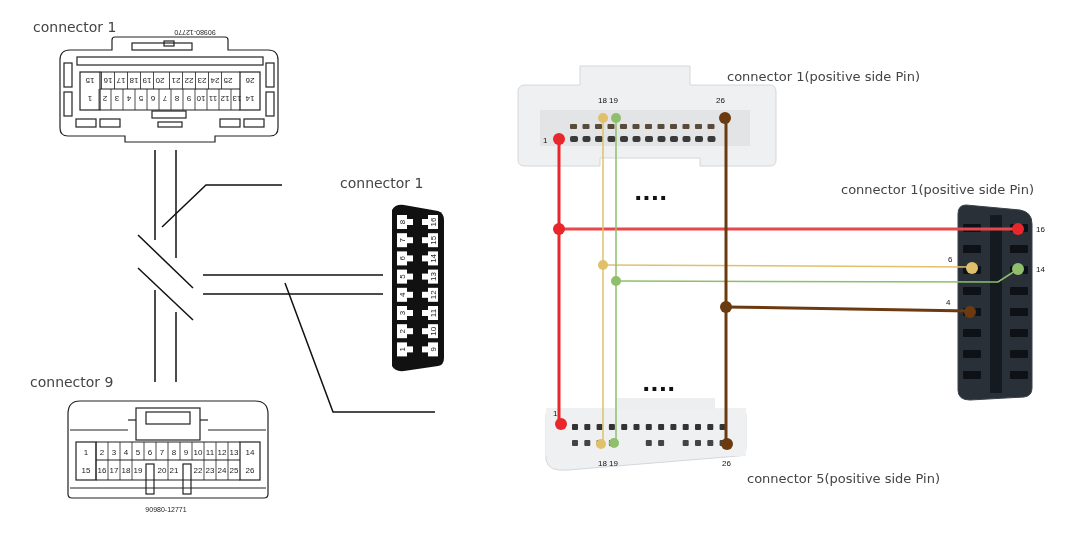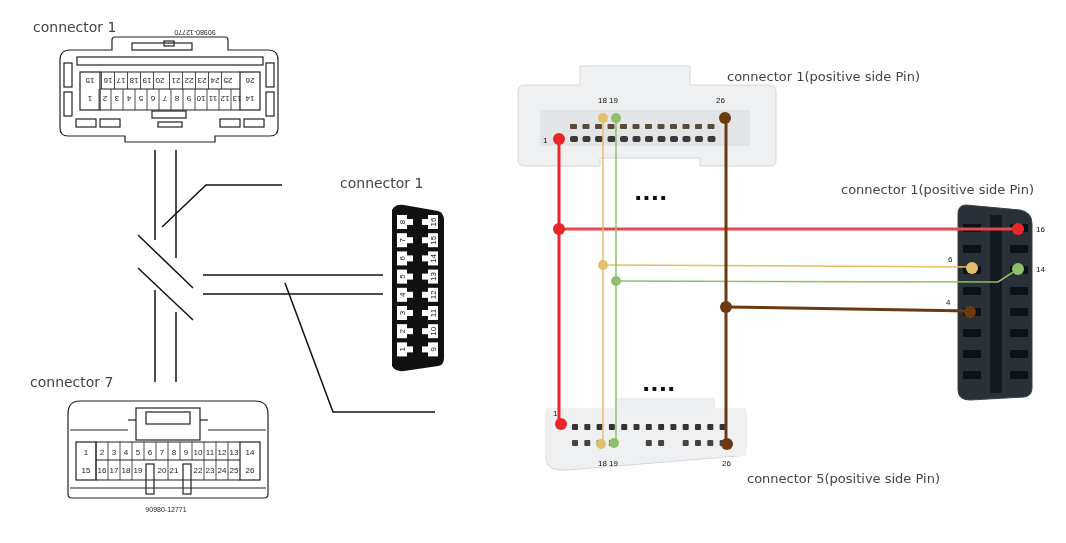--- a/index.html
+++ b/index.html
@@ -8,21 +8,21 @@
   .pn { font-family:"Liberation Sans", sans-serif; font-size:8px; fill:#222; }
   .pnb { font-family:"Liberation Sans", sans-serif; font-size:8px; fill:#111; }
   .sm { font-family:"Liberation Sans", sans-serif; font-size:7px; fill:#222; }
   svg { position:absolute; left:0; top:0; }
 </style>
 </head>
 <body>
 
 <div class="lbl" style="left:33px;top:19px;">connector 1</div>
 <div class="lbl" style="left:340px;top:175px;">connector 1</div>
-<div class="lbl" style="left:30px;top:374px;">connector 7</div>
+<div class="lbl" style="left:30px;top:374px;">connector 9</div>
 
 <svg width="1066" height="543">
 
   <g stroke="#222" fill="none" stroke-width="1.2">
     <path d="M112,50 L112,40 Q112,37 115,37 L225,37 Q228,37 228,40 L228,50 L268,50 Q278,50 278,60 L278,128 Q278,136 270,136 L215,136 L215,142 L125,142 L125,136 L68,136 Q60,136 60,128 L60,60 Q60,50 70,50 Z"></path>
     <rect x="132" y="43" width="60" height="7"></rect>
     <rect x="164" y="41" width="10" height="5"></rect>
     <rect x="77" y="57" width="186" height="8"></rect>
     <rect x="64" y="63" width="8" height="24"></rect>
     <rect x="64" y="92" width="8" height="24"></rect>

